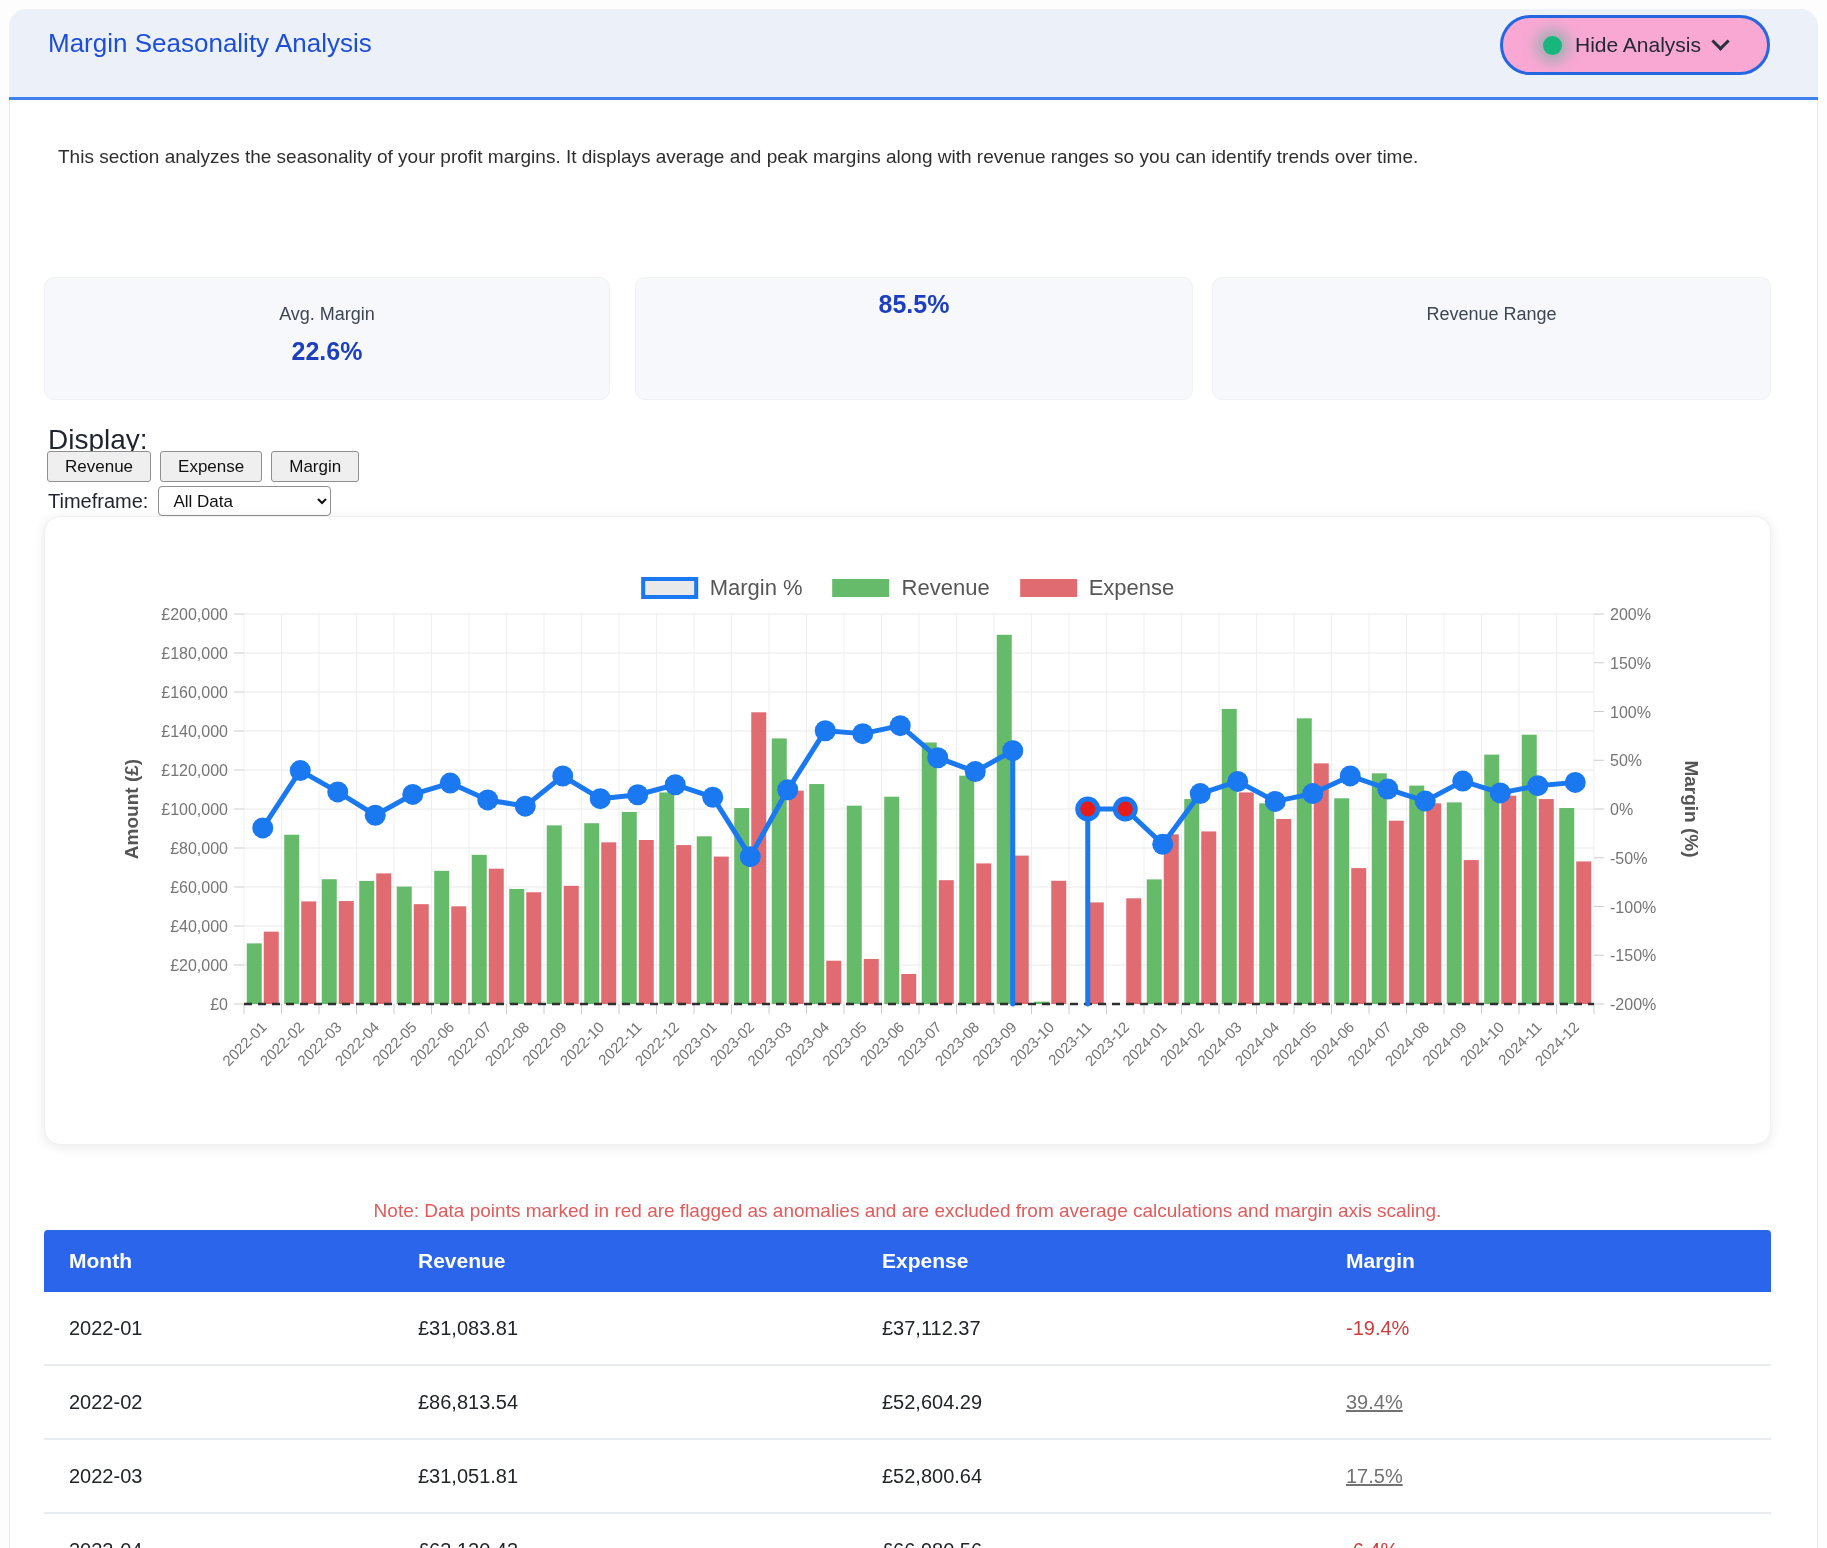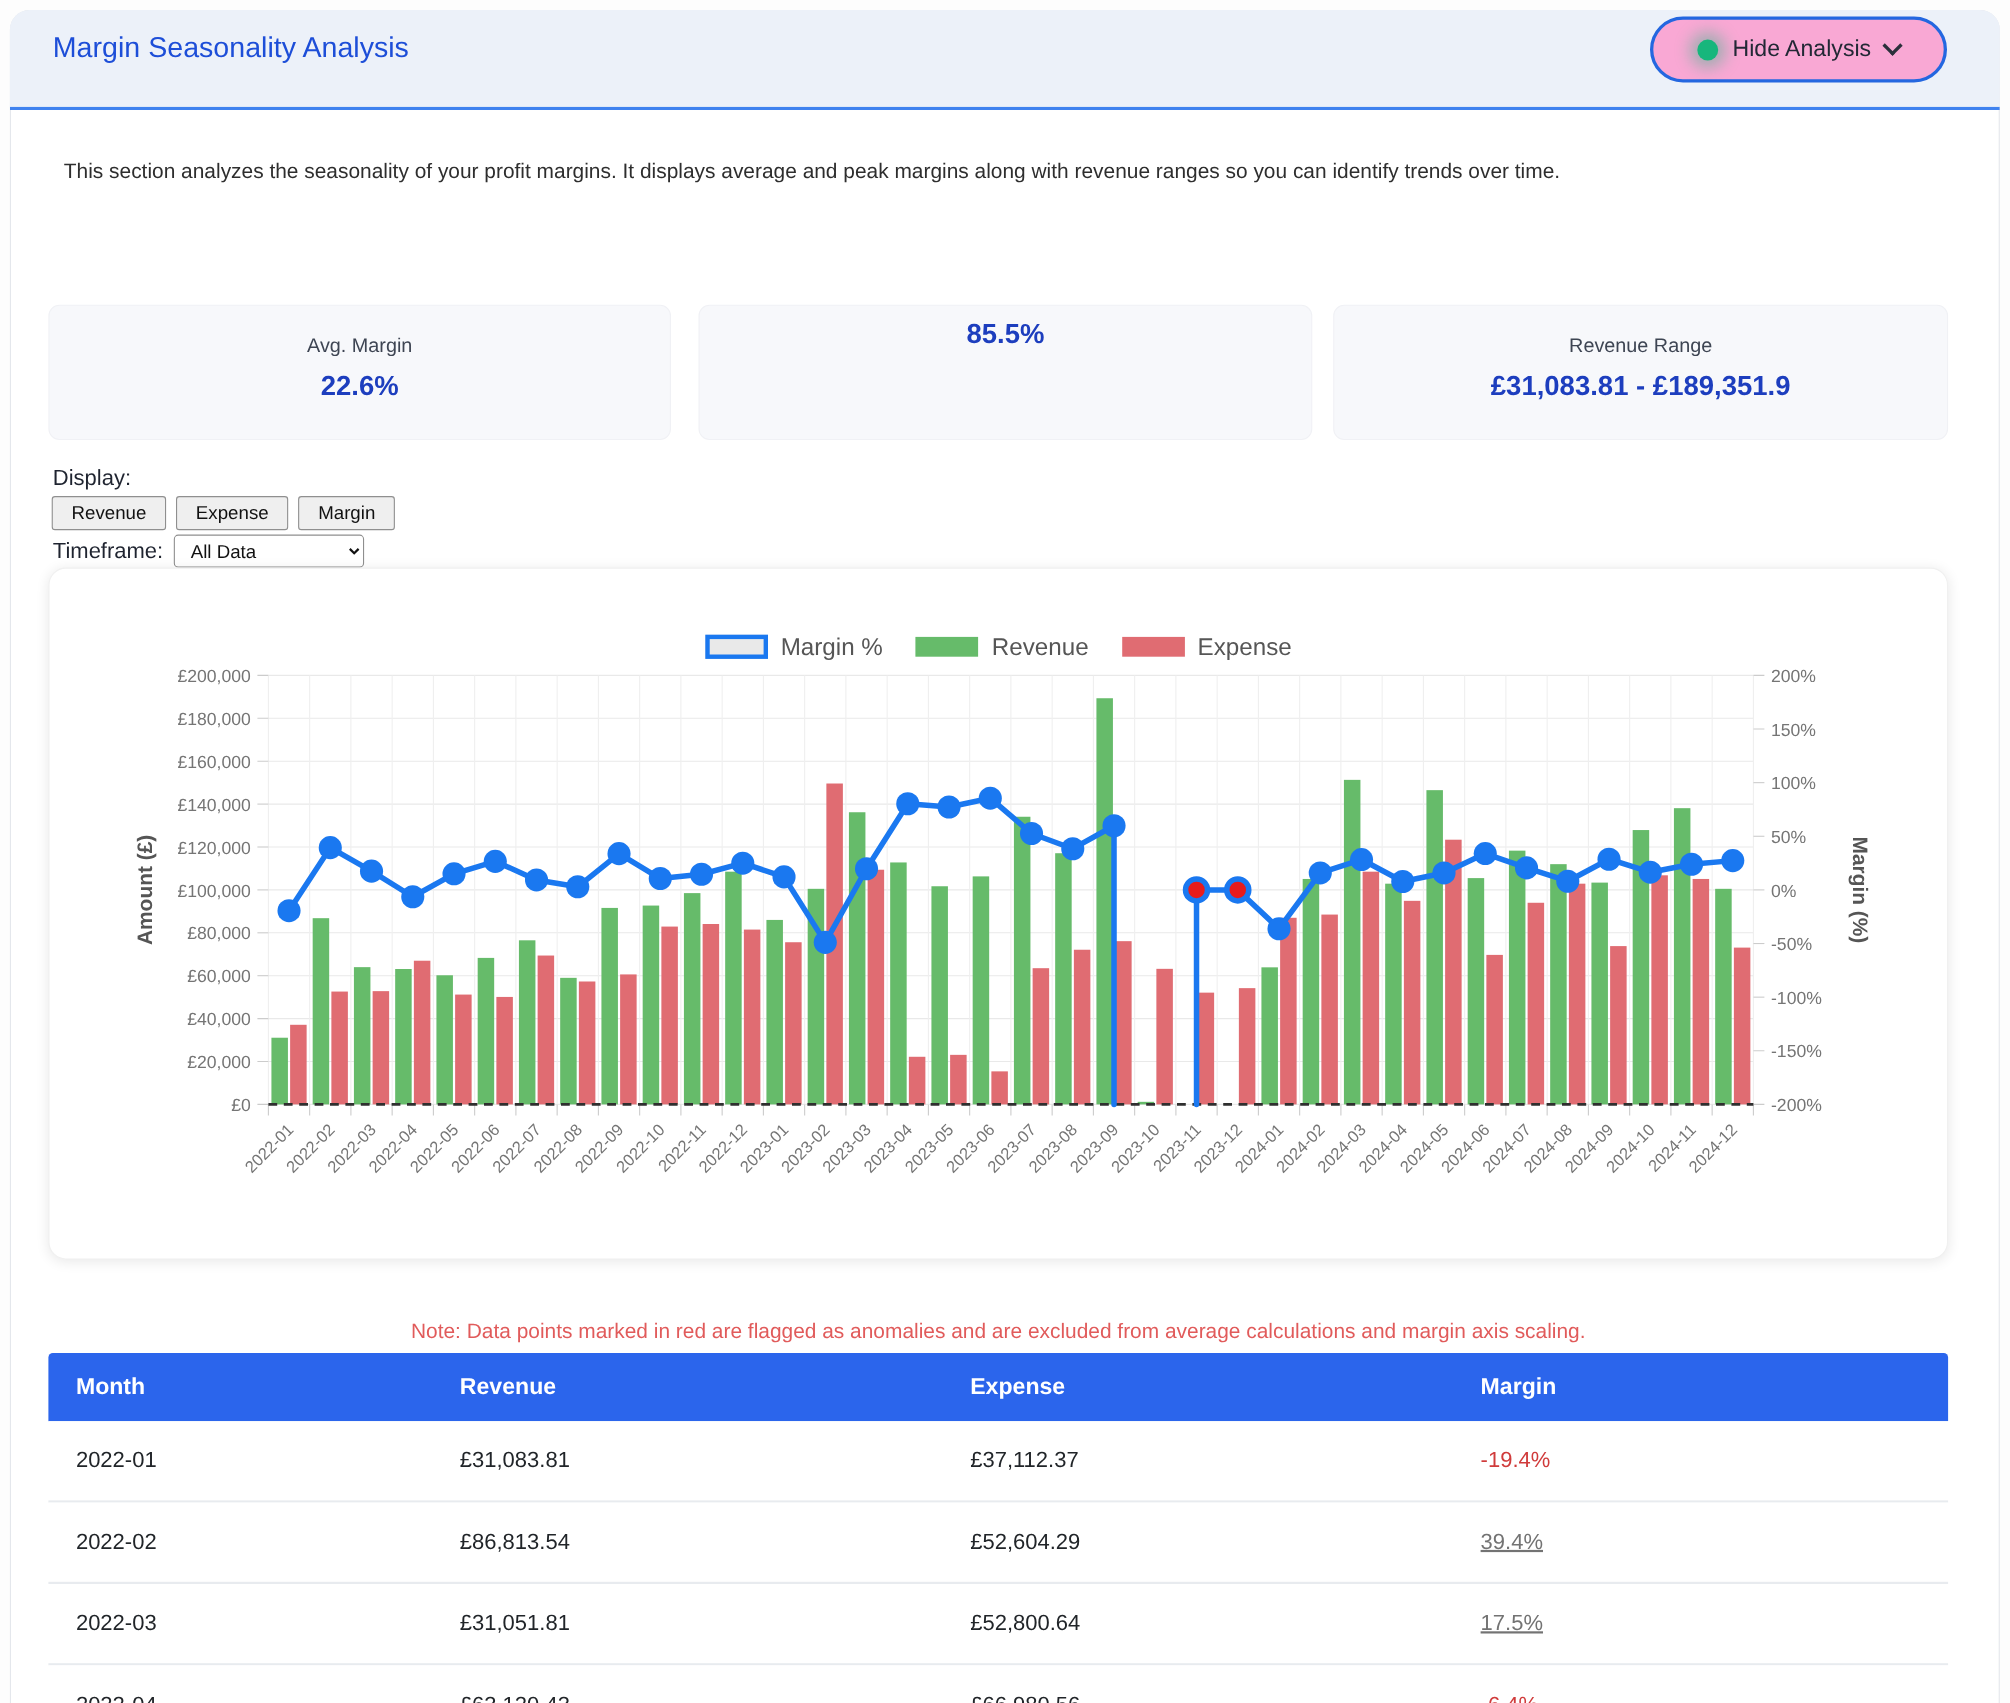--- a/index.html
+++ b/index.html
@@ -17,21 +17,21 @@
   #status-dot { width:19px; height:19px; border-radius:50%; background:#17b67c;
     box-shadow:0 0 14px 7px rgba(23,182,124,0.38); }
   #toggle-label { font-size:21px; color:#222835; }
   .chev { width:13px; height:13px; border-right:3.5px solid #2b303b;
     border-bottom:3.5px solid #2b303b; transform:rotate(45deg); margin-top:-7px; }
   #description { left:58px; top:146px; width:1600px; font-size:19px; color:#2e2e2e; }
   .stat-card { top:277px; height:123px; background:#f7f8fb; border:1px solid #f0f1f5;
     border-radius:10px; text-align:center; }
   .stat-label { margin-top:26px; font-size:18px; color:#3e4553; }
   .stat-value { margin-top:12px; font-size:25px; font-weight:bold; color:#1d3ebe; }
-  #display-label { left:48px; top:424px; font-size:20px; color:#1f2430; }
+  #display-label { left:48px; top:424px; font-size:28px; color:#1f2430; }
   #display-buttons { left:47px; top:451px; display:flex; gap:9px; }
   .ctl-btn { font-family:inherit; font-size:17px; color:#111; background:#efefef;
     border:1px solid #8f8f8f; border-radius:3px; padding:4px 17px; height:31px; cursor:pointer; }
   #timeframe-row { left:48px; top:486px; display:flex; align-items:center; gap:10px; }
   #timeframe-label { font-size:20px; color:#1f2430; }
   #timeframe-select { font-family:inherit; font-size:17px; color:#111; background:#fff;
     border:1px solid #8f8f8f; border-radius:4px; width:173px; height:30px; padding:0 10px; }
   #chart-panel { left:44px; top:516px; width:1727px; height:629px; background:#fff;
     border:1px solid #f0f0f0; border-radius:16px; box-shadow:0 2px 12px rgba(0,0,0,0.09); }
   #legend { position:absolute; left:50%; top:58px; transform:translateX(-50%);
@@ -71,21 +71,20 @@
 <div id="stat-cards">
     <div class="stat-card abs" style="left: 44px; width: 566px;">
       <div class="stat-label">Avg. Margin</div>
       <div class="stat-value">22.6%</div>
     </div>
     <div class="stat-card abs" style="left: 635px; width: 558px;">
       <div class="stat-value">85.5%</div>
     </div>
     <div class="stat-card abs" style="left: 1212px; width: 559px;">
       <div class="stat-label">Revenue Range</div>
-      <div class="stat-value">£31,083.81 - £189,351.9</div>
     </div>
   </div>
 
 <div id="display-label" class="abs">Display:</div>
 <div id="display-buttons" class="abs">
     <button class="ctl-btn">Revenue</button>
     <button class="ctl-btn">Expense</button>
     <button class="ctl-btn">Margin</button>
   </div>
 <div id="timeframe-row" class="abs">

